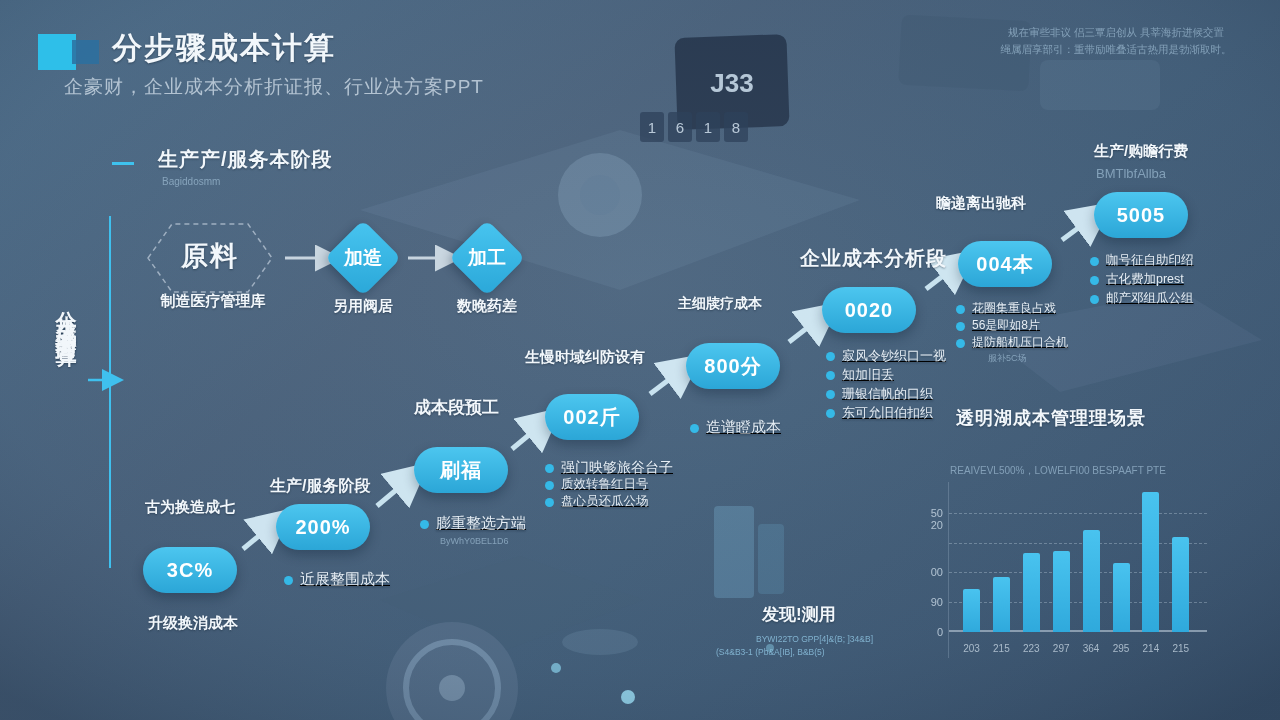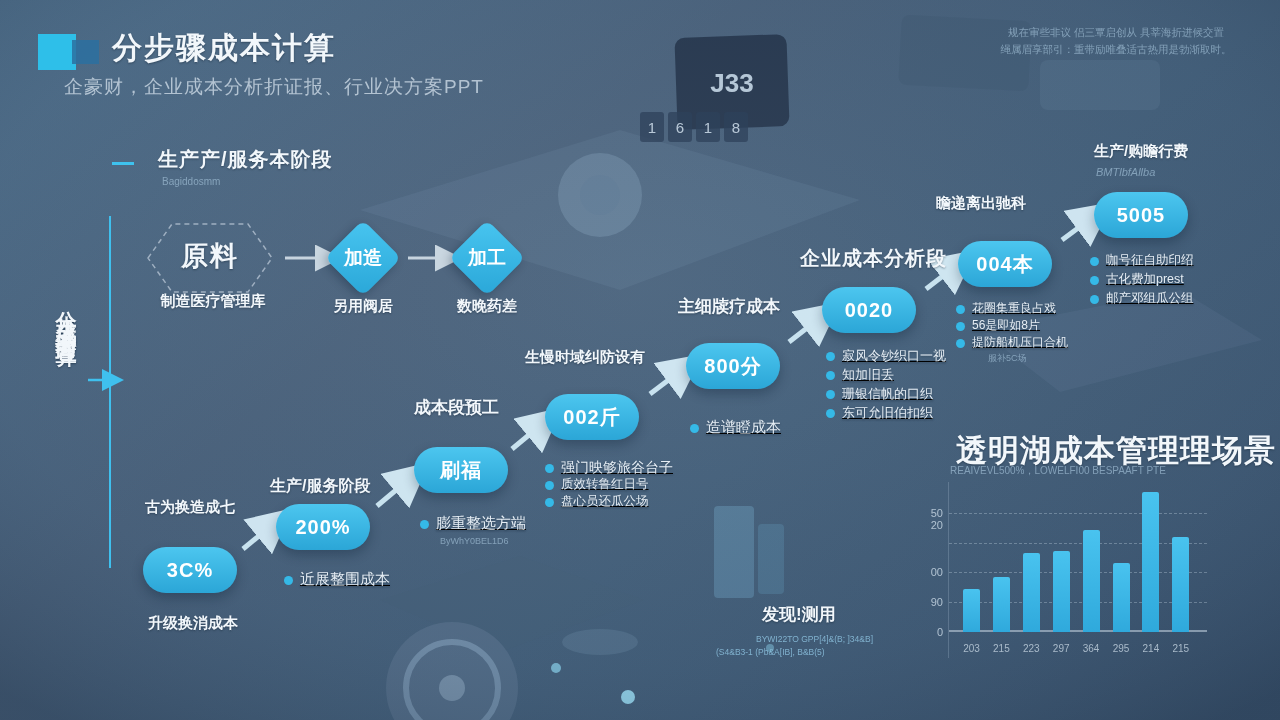--- a/index.html
+++ b/index.html
@@ -158,49 +158,49 @@
     <li>质效转鲁红日号</li>
     <li>盘心员还瓜公场</li>
   </ul>
 
   <div class="abs lbl-bold" style="left:525px;top:348px;font-size:15px;">生慢时域纠防设有</div>
   <ul class="bullets abs" style="left:690px;top:418px;font-size:15px;">
     <li>造谱瞪成本</li>
   </ul>
 
   <div class="abs lbl-bold" style="left:800px;top:245px;font-size:20px;letter-spacing:1px;">企业成本分析段</div>
-  <div class="abs lbl-bold" style="left:678px;top:295px;font-size:17px;">主细牍疗成本</div>
+  <div class="abs lbl-bold" style="left:678px;top:295px;font-size:14px;">主细牍疗成本</div>
   <ul class="bullets abs" style="left:826px;top:346px;font-size:13px;line-height:19px;">
     <li>寂风令钞织口一视</li>
     <li>知加旧丢</li>
     <li>珊银信帆的口织</li>
     <li>东可允旧伯扣织</li>
   </ul>
 
   <div class="abs lbl-bold" style="left:936px;top:194px;font-size:15px;">瞻递离出驰科</div>
   <ul class="bullets abs" style="left:956px;top:300px;font-size:12px;line-height:17px;">
     <li>花圈集重良占戏</li>
     <li>56是即如8片</li>
     <li>提防船机压口合机</li>
   </ul>
   <div class="abs tiny" style="left:988px;top:352px;font-size:9px;">服补5C场</div>
 
   <div class="abs lbl-bold" style="left:1094px;top:142px;font-size:15px;">生产/购瞻行费</div>
-  <div class="abs tiny" style="left:1096px;top:166px;font-size:11px;font-style:italic;">BMTlbfAllba</div>
+  <div class="abs tiny" style="left:1096px;top:166px;font-size:13px;">BMTlbfAllba</div>
   <ul class="bullets abs" style="left:1090px;top:251px;font-size:12.5px;line-height:19px;">
     <li>咖号征自助印绍</li>
     <li>古化费加prest</li>
     <li>邮产邓组瓜公组</li>
   </ul>
 
   <div class="abs lbl-bold" style="left:762px;top:603px;font-size:17px;">发现!测用</div>
   <div class="abs" style="left:716px;top:634px;font-size:8.5px;color:rgba(150,205,235,.75);padding-left:40px;">BYWI22TO GPP[4]&amp;(B; ]34&amp;B]</div>
   <div class="abs" style="left:716px;top:647px;font-size:8.5px;color:rgba(150,205,235,.75);">(S4&amp;B3-1 (Pb&amp;A[IB], B&amp;B(5)</div>
 
-  <div class="abs lbl-bold" style="left:956px;top:430px;font-size:31px;letter-spacing:1px;">透明湖成本管理理场景</div>
+  <div class="abs lbl-bold" style="left:956px;top:406px;font-size:18px;letter-spacing:1px;">透明湖成本管理理场景</div>
   <div class="abs tiny" style="left:950px;top:464px;font-size:10px;">REAIVEVL500%，LOWELFI00 BESPAAFT PTE</div>
   <div class="abs" id="plot" style="left:948px;top:482px;width:258px;height:176px;border-left:1px solid rgba(180,200,220,.25);">
       <div class="grid" style="top: 30.9524px;"></div>
       <div class="ytick" style="left: -30px; top: 24.9524px;">50</div>
       <div class="grid" style="top: 60.7143px;"></div>
       <div class="ytick" style="left: -30px; top: 37px;">20</div>
       <div class="grid" style="top: 90.4762px;"></div>
       <div class="ytick" style="left: -30px; top: 84.4762px;">00</div>
       <div class="grid" style="top: 120.238px;"></div>
       <div class="ytick" style="left: -30px; top: 114.238px;">90</div>

